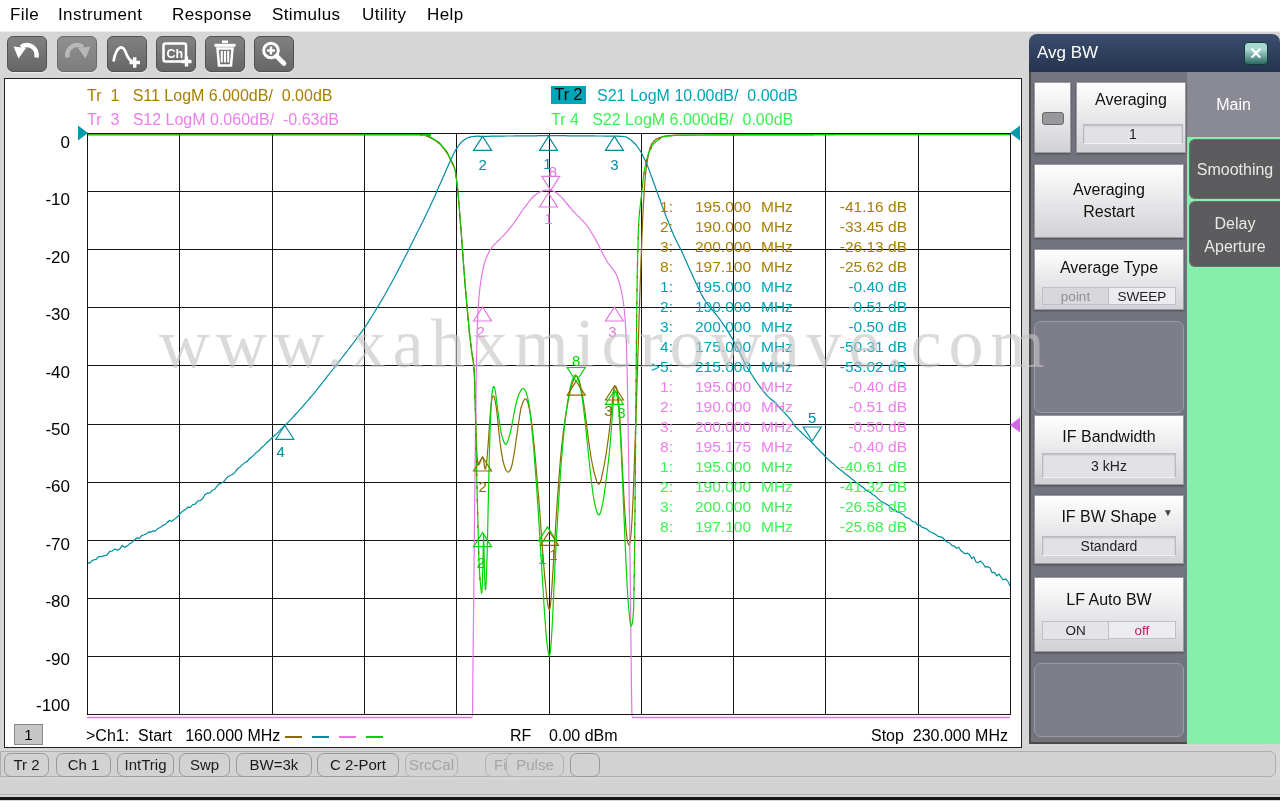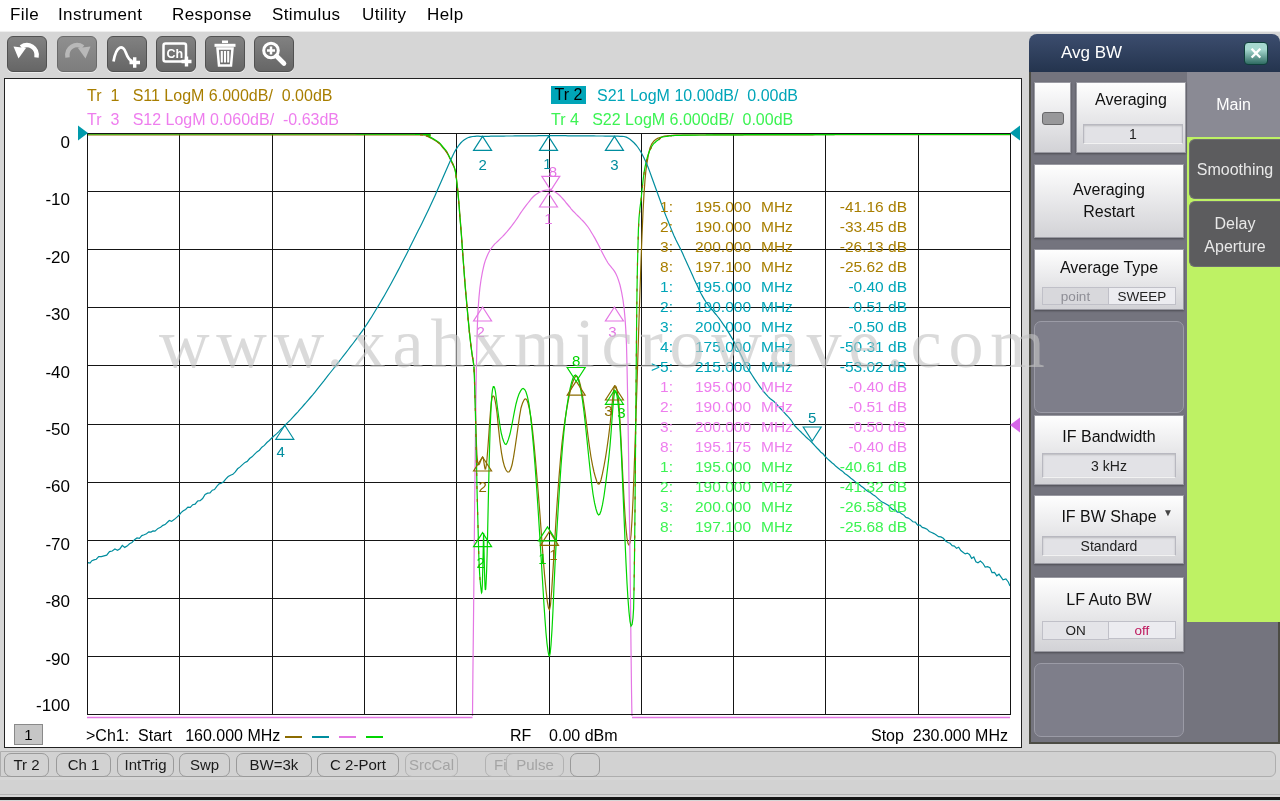--- a/index.html
+++ b/index.html
@@ -28,24 +28,24 @@
 .tm{left:131px;width:40px;text-align:left}
 .tv{left:167px;width:110px;text-align:right}
 
 #chbtn{position:absolute;left:14px;top:724px;width:29px;height:21px;background:#c6c6c6;border:1px solid #8a8a8a;font-size:15px;text-align:center;line-height:19px;color:#000}
 .stim{position:absolute;top:727px;font-size:16px;color:#000;white-space:pre}
 .dash{position:absolute;top:736px;height:2px;width:17px}
 
 #wm{position:absolute;left:159px;top:304px;font-family:"Liberation Serif",serif;font-weight:normal;font-size:70px;color:rgba(195,195,195,0.62);letter-spacing:6.8px;white-space:nowrap}
 
 #panel{position:absolute;left:1029px;top:34px;width:251px;height:710px}
-#ptitle{position:absolute;left:0;top:0;width:251px;height:38px;background:linear-gradient(#3c4d6e,#24344e);border-radius:8px 8px 0 0;color:#fff;font-size:17px;line-height:38px;padding-left:32px}
+#ptitle{position:absolute;left:0;top:0;width:251px;height:38px;background:linear-gradient(#3c4d6e,#24344e);border-radius:8px 8px 0 0;color:#fff;font-size:17px;line-height:38px;padding-left:8px}
 #pclose{position:absolute;left:215px;top:8px;width:24px;height:23px;background:linear-gradient(#a6d8d0 30%,#2f6b62);border:1.5px solid #0f3f3a;border-radius:4px;color:#fff;font-size:16px;font-weight:bold;text-align:center;line-height:21px}
 #pbody{position:absolute;left:0;top:38px;width:251px;height:672px;background:#74747e;border:2px solid #4c4c44;border-top:none}
-#ptabs{position:absolute;left:158px;top:38px;width:93px;height:550px;background:#bef264}
+#ptabs{position:absolute;left:158px;top:38px;width:93px;height:672px;background:#86efac}
 .tab{position:absolute;left:2px;width:91px;background:#5c5c5e;color:#e8e8e8;font-size:16px;text-align:center;border:1px solid #6e6e70;border-right:none;border-radius:6px 0 0 6px}
 #tabmain{left:0px;top:0px;width:93px;height:65px;background:#8a8a94;color:#fff;border:none;border-radius:0;line-height:65px}
 .pbtn{position:absolute;left:5px;width:150px;background:linear-gradient(#fefefe,#d2d2d6);border-radius:0;border:1px solid #9a9aa2;box-shadow:0 1px 2px rgba(0,0,0,.35);color:#111;font-size:16px;text-align:center}
 .pfield{position:absolute;left:8px;width:132px;height:20px;background:#e2e2e6;border:1px solid #b8b8c0;border-bottom-color:#f2f2f2;text-align:center;font-size:14px;line-height:19px;color:#222;box-shadow:inset 0 1px 2px rgba(0,0,0,.18)}
 .phold{position:absolute;left:5px;width:150px;background:#7e7e8a;border:1px solid #9b9ba6;border-radius:7px}
 
 #statusbar{position:absolute;left:0px;top:751px;width:1276px;height:26px;background:#d2d2d2;border:1px solid #aeaeae;border-radius:0 6px 6px 0}
 .sbtn{position:absolute;top:753px;height:24px;background:#d2d2d2;border:1px solid #9a9a9a;border-radius:7px;font-size:15px;color:#1a1a1a;text-align:center;line-height:21px}
 .sbtn.dis{color:#a4a4a4;border-color:#b2b2b2}
 #strip2{position:absolute;left:0;top:780px;width:1280px;height:15px;background:#d2d2d2;border-bottom:1px solid #b5b5b5}

